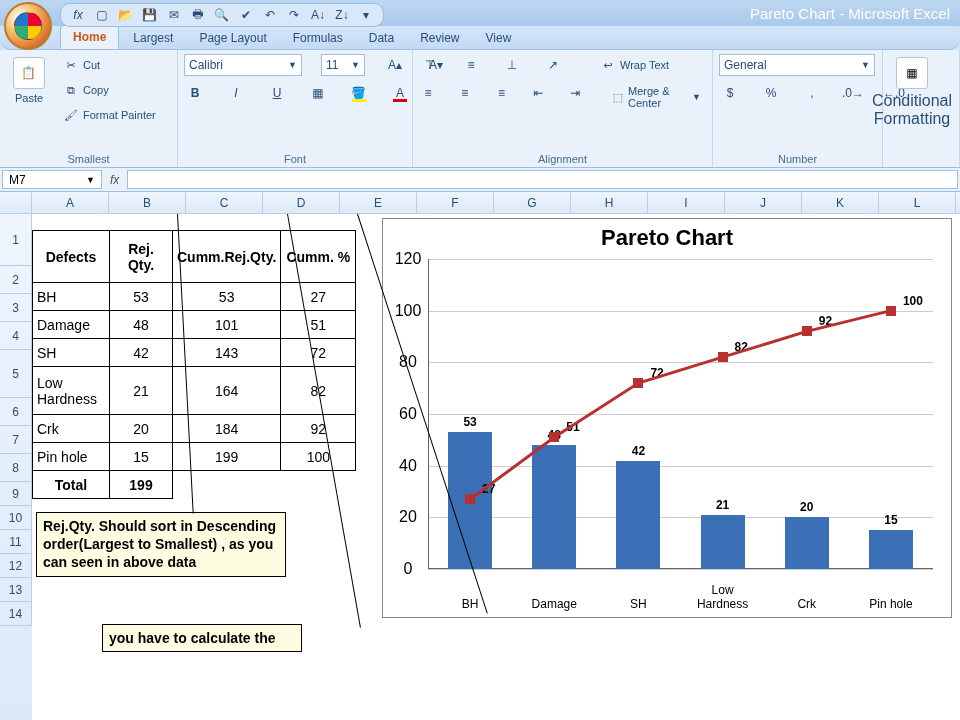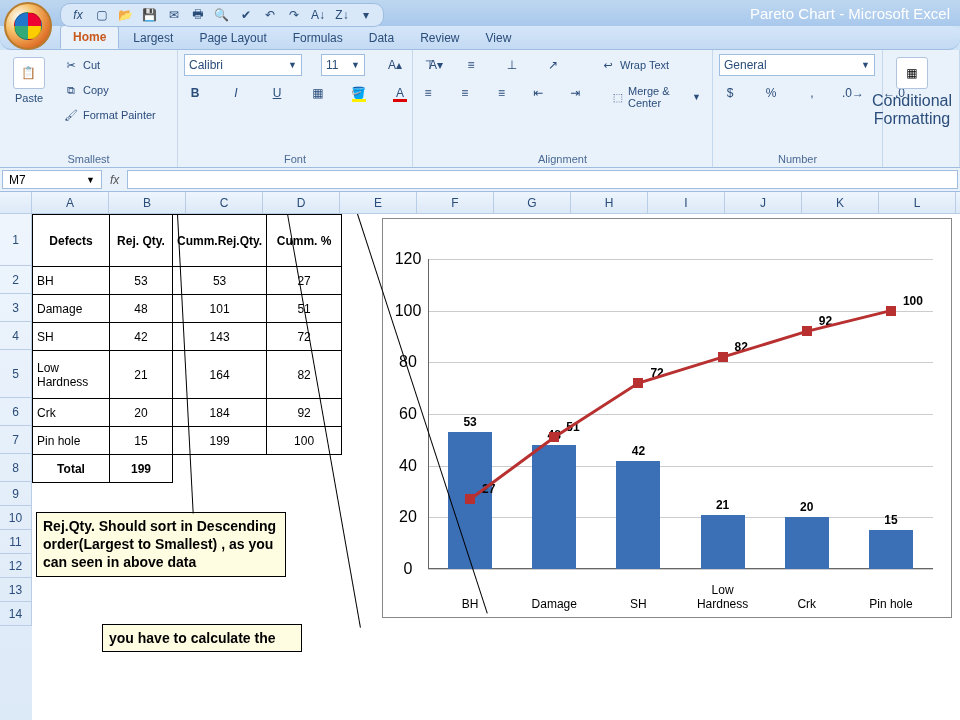--- a/index.html
+++ b/index.html
@@ -91,22 +91,22 @@
   .sheet-area{ position:relative; height:528px; background:#fff; }
   .col-headers{ display:flex; height:22px; background:linear-gradient(#eef5fd,#dce9f7); border-bottom:1px solid #b9cde6;}
   .rowhead-spacer{ width:32px; border-right:1px solid #b9cde6; background:linear-gradient(#eef5fd,#dce9f7);}
   .colh{ width:77px; border-right:1px solid #b9cde6; text-align:center; line-height:22px; color:#2a4d7a; font-size:12px;}
   .grid-body{ display:flex; height:506px; }
   .row-headers{ width:32px; background:linear-gradient(#eef5fd,#dce9f7); display:flex; flex-direction:column;}
   .rowh{ border-bottom:1px solid #b9cde6; border-right:1px solid #b9cde6; text-align:center; color:#2a4d7a; font-size:12px; display:flex; align-items:center; justify-content:center;}
   .cells{ position:relative; flex:1; }
   
   .data-table{
-    position:absolute; top:0; left:0;
-    border-collapse:collapse; font-size:12px;
+    position:absolute; top:16px; left:0;
+    border-collapse:collapse; font-size:14px;
   }
   .data-table th,.data-table td{
     border:1px solid #000; padding:2px 4px; background:#fff;
   }
   .data-table th{ font-weight:bold; text-align:center;}
   .data-table td.num{ text-align:center;}
   .data-table td.lbl{ text-align:left;}
   .data-table .total td{ font-weight:bold; text-align:center;}
   
   .note{
@@ -376,20 +376,21 @@
           <td style="border:none;background:transparent"></td>
               <td style="border:none;background:transparent"></td>
         </tr>
       </tbody>
         </table>
 
       <div class="note" style="top:410px; left:70px; width:200px;">you have to calculate the</div>
       <div class="note" style="top:298px; left:4px; width:250px;">Rej.Qty. Should sort in Descending order(Largest to Smallest) , as you can seen in above data</div>
 
       <div class="chart-box">
+        <div class="chart-title">Pareto Chart</div>
         <div class="plot" id="plot">
 
         <div class="ygrid" style="top: 310px;"></div>
             <div class="ylab" style="top: 310px;">0</div>
             <div class="ygrid" style="top: 258.333px;"></div>
             <div class="ylab" style="top: 258.333px;">20</div>
             <div class="ygrid" style="top: 206.667px;"></div>
             <div class="ylab" style="top: 206.667px;">40</div>
             <div class="ygrid" style="top: 155px;"></div>
             <div class="ylab" style="top: 155px;">60</div>

